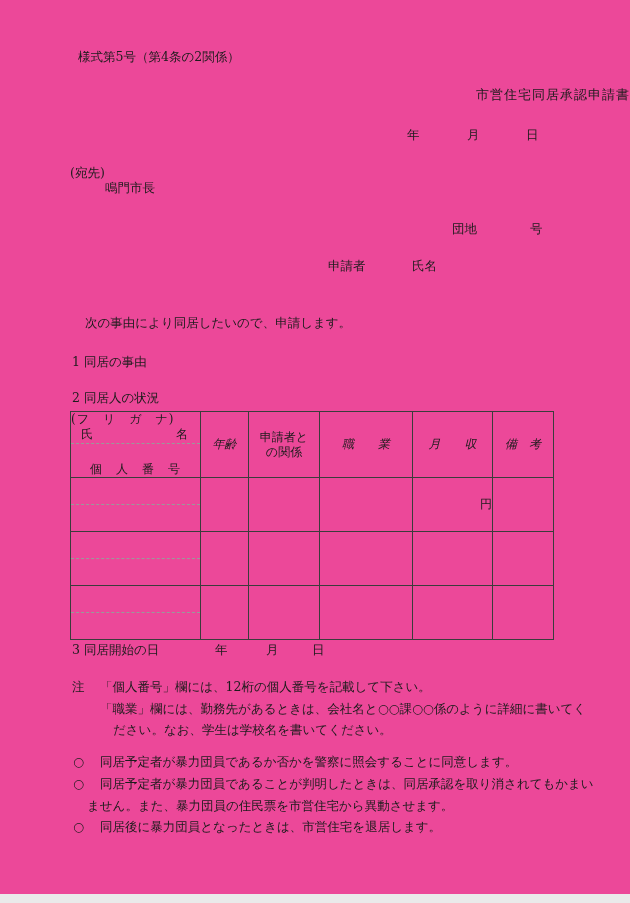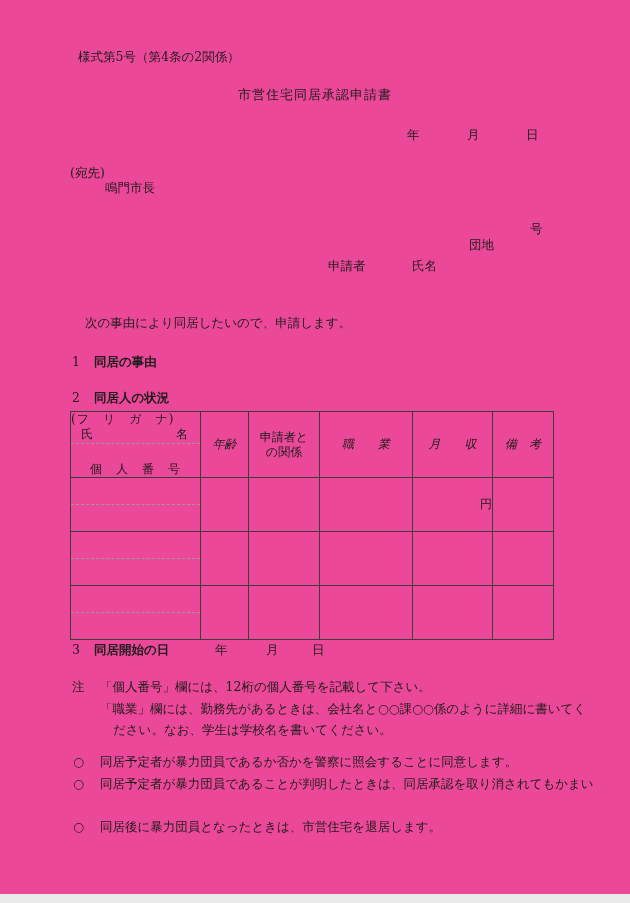--- a/index.html
+++ b/index.html
@@ -8,22 +8,22 @@
     position:relative;
     width:630px; height:903px;
     background:#ec4899;
     font-family:"DejaVu Serif","Liberation Serif",serif;
     color:#1c1c1c;
     font-size:12.5px;
     line-height:15px;
     overflow:hidden;
   }
   .abs { position:absolute; white-space:nowrap; }
-  .doc-title { left:0; top:87px; width:630px; text-align:center; font-size:13px; letter-spacing:1px; }
-  .sec-label { margin-left:14px;font-weight:bold; }
+  .doc-title { left:0; top:87px; width:630px; text-align:right; font-size:13px; letter-spacing:1px; }
+  .sec-label { margin-left:4px; }
 
   
   .cohab-table {
     position:absolute; left:70px; top:411px;
     width:483px;
     border-collapse:collapse; table-layout:fixed;
   }
   .cohab-table th, .cohab-table td {
     border:1px solid #3c3c3c;
     padding:0;
@@ -56,21 +56,21 @@
 
   <div class="abs doc-title">市営住宅同居承認申請書</div>
 
   <span class="abs" style="left:407px; top:127px;">年</span>
   <span class="abs" style="left:467px; top:127px;">月</span>
   <span class="abs" style="left:526px; top:127px;">日</span>
 
   <div class="abs" style="left:70px; top:165px;">(宛先)</div>
   <div class="abs" style="left:85px; top:180px;margin-left:20px;">鳴門市長</div>
 
-  <span class="abs" style="left:469px; top:221px;margin-top:16px;">団地</span>
+  <span class="abs" style="left:452px; top:221px;">団地</span>
   <span class="abs" style="left:530px; top:221px;">号</span>
 
   <span class="abs" style="left:328px; top:258px;">申請者</span>
   <span class="abs" style="left:412px; top:258px;">氏名</span>
 
   <div class="abs" style="left:85px; top:315px;">次の事由により同居したいので、申請します。</div>
 
   <div class="abs" style="left:72px; top:354px;">
     <span>1</span><span class="sec-label">同居の事由</span>
   </div>
@@ -153,18 +153,19 @@
   <span class="abs" style="left:72px; top:679px;">注</span>
   <div class="abs" style="left:100px; top:679px;">「個人番号」欄には、12桁の個人番号を記載して下さい。</div>
   <div class="abs" style="left:100px; top:701px;">「職業」欄には、勤務先があるときは、会社名と○○課○○係のように詳細に書いてく</div>
   <div class="abs" style="left:113px; top:722px;">ださい。なお、学生は学校名を書いてください。</div>
 
   <span class="abs" style="left:73px; top:754px;">○</span>
   <div class="abs" style="left:100px; top:754px;">同居予定者が暴力団員であるか否かを警察に照会することに同意します。</div>
 
   <span class="abs" style="left:73px; top:776px;">○</span>
   <div class="abs" style="left:100px; top:776px;">同居予定者が暴力団員であることが判明したときは、同居承認を取り消されてもかまい</div>
+  <div class="abs" style="left:87px; top:798px;">ません。また、暴力団員の住民票を市営住宅から異動させます。</div>
 
   <span class="abs" style="left:73px; top:819px;">○</span>
   <div class="abs" style="left:100px; top:819px;">同居後に暴力団員となったときは、市営住宅を退居します。</div>
 
   <div class="abs page-edge"></div>
 </div>
 
 </body></html>

